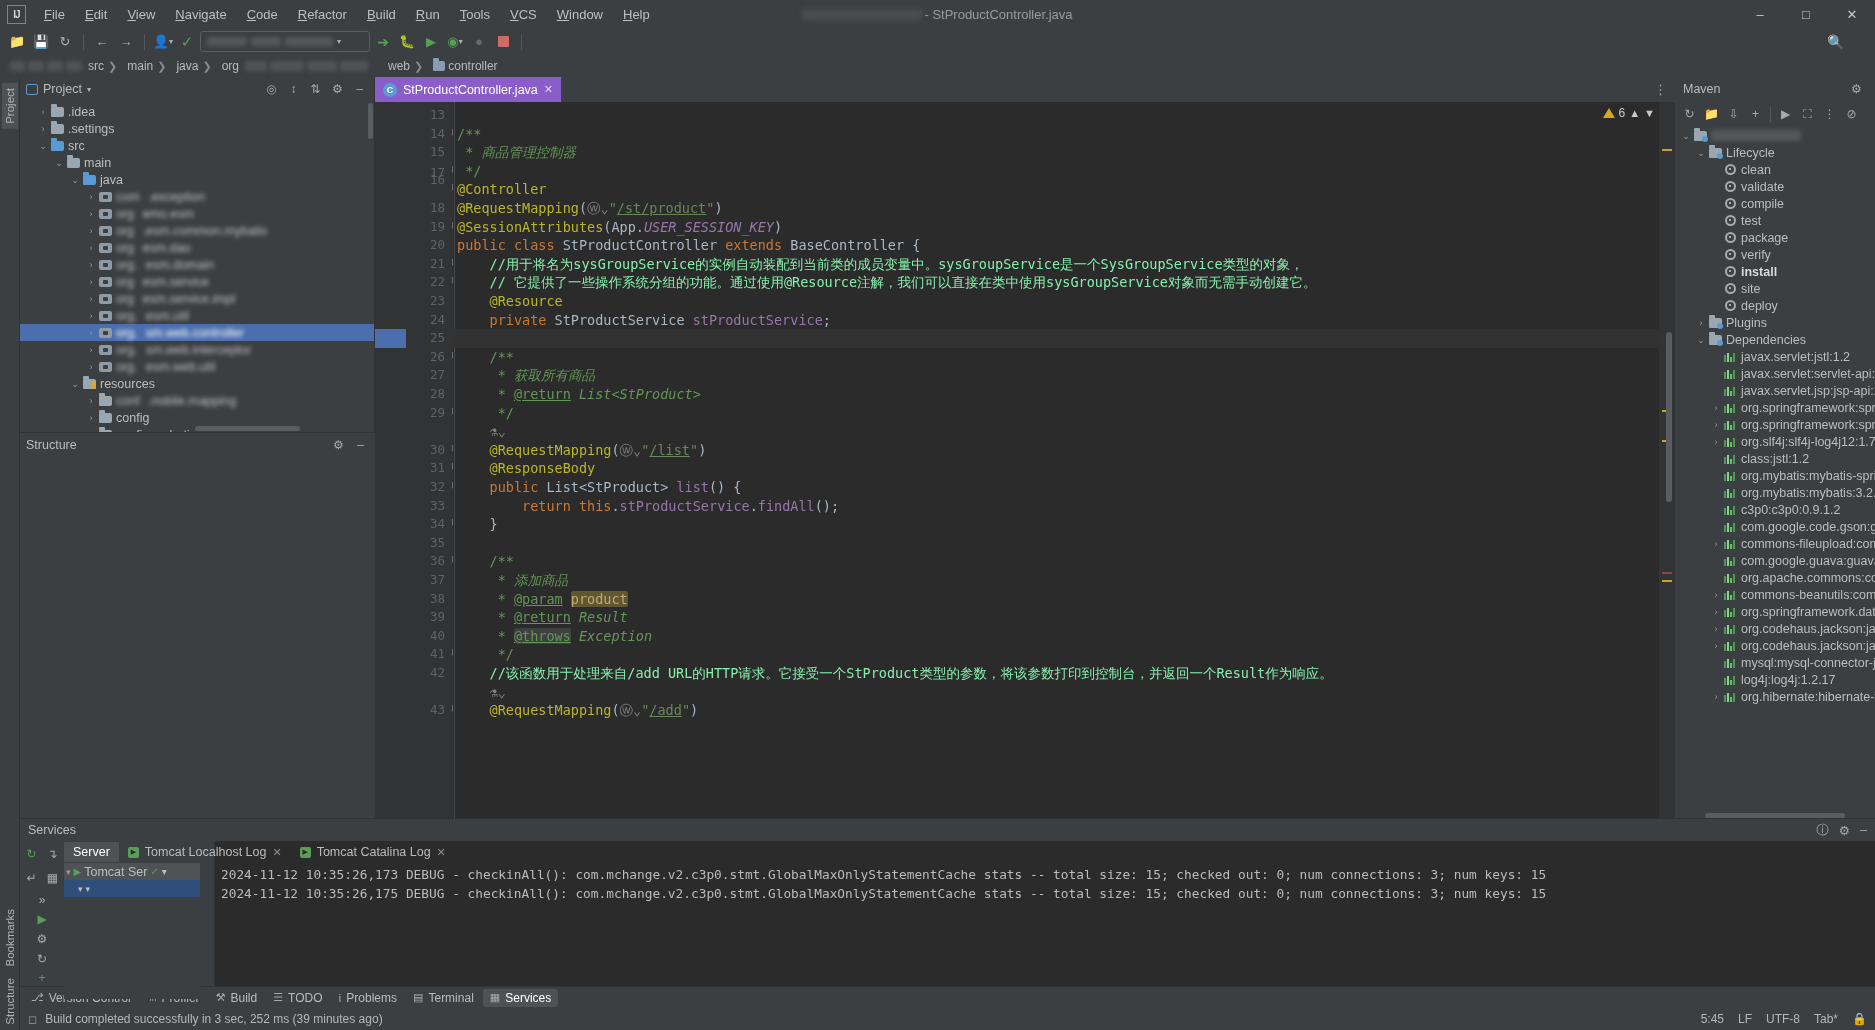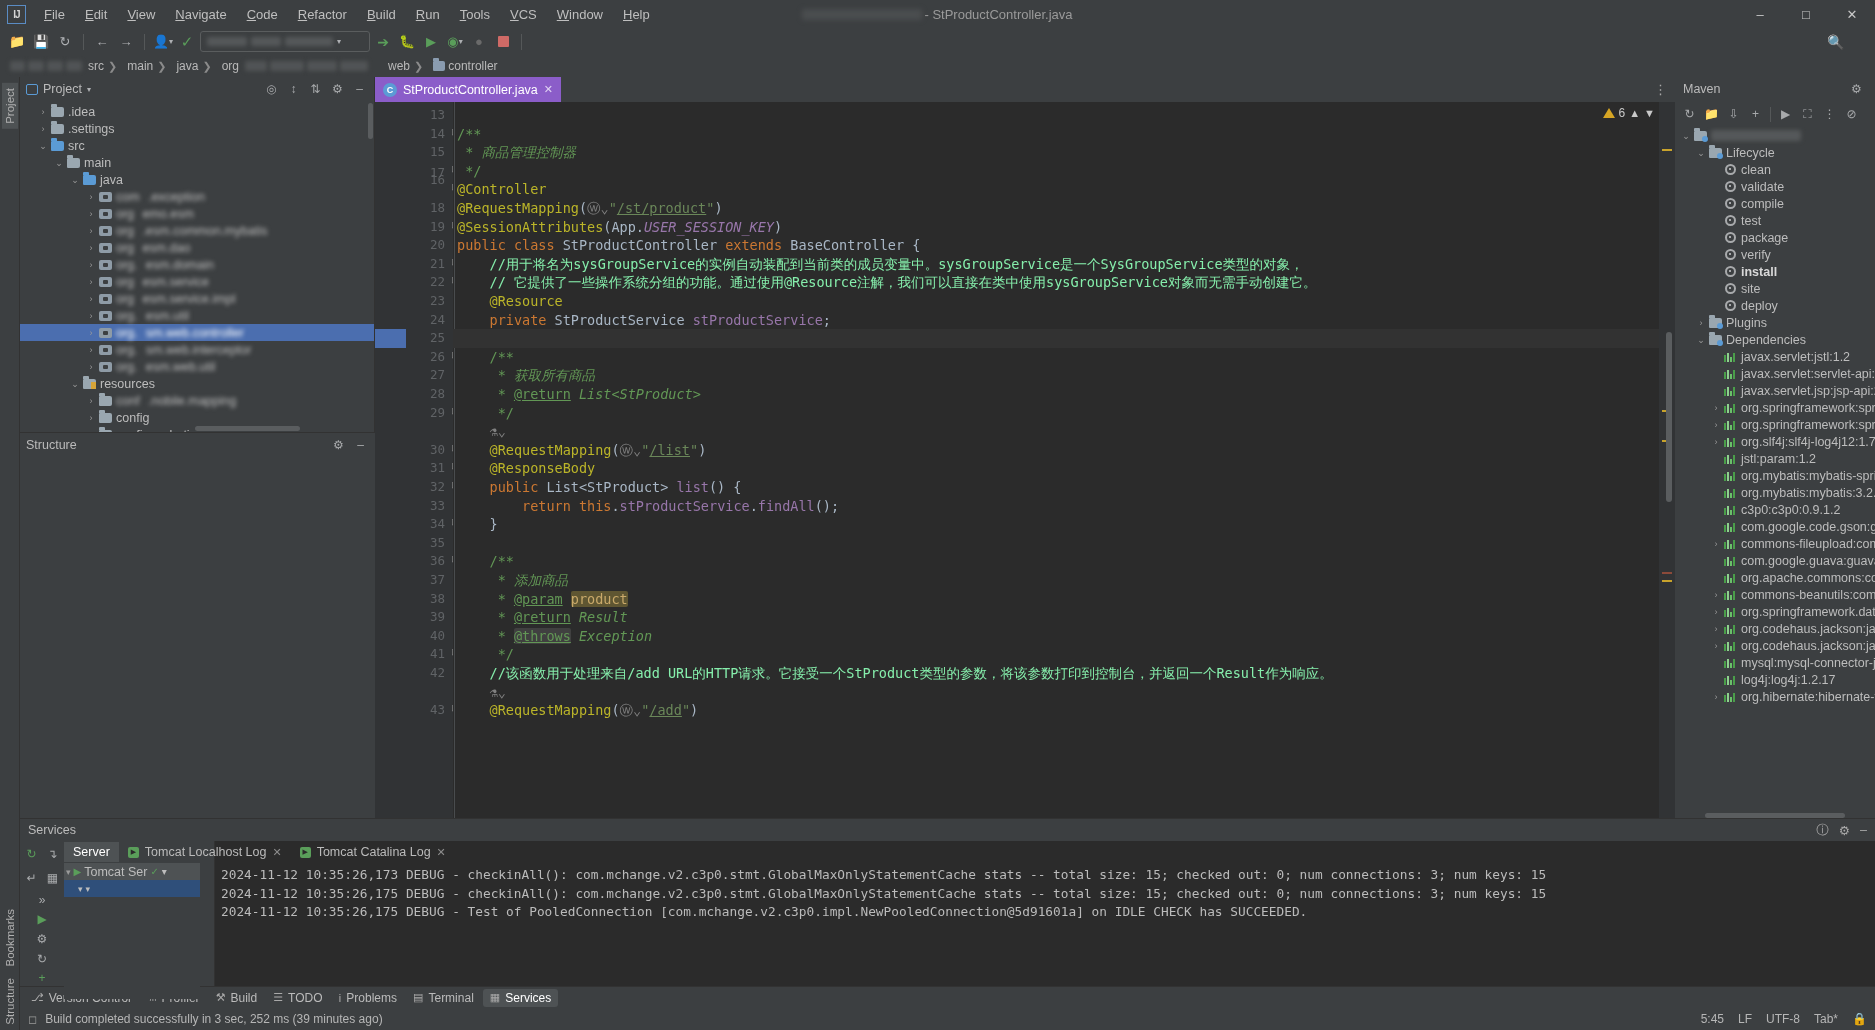--- a/index.html
+++ b/index.html
@@ -704,21 +704,21 @@
               <div class="mrow" style="padding-left: 34px;">
                 <span class="tw"></span>
                 <span class="ic">
                   <span class="mdep">
                     <i style="height:7px"></i>
                     <i style="height:9px;background:#8fd18f"></i>
                     <i style="height:5px;background:#6abf6a"></i>
                     <i style="height:9px"></i>
                   </span>
                 </span>
-                <span class="">jstl:param:1.2</span>
+                <span class="">class:jstl:1.2</span>
               </div>
               <div class="mrow" style="padding-left: 34px;">
                 <span class="tw"></span>
                 <span class="ic">
                   <span class="mdep">
                     <i style="height:7px"></i>
                     <i style="height:9px;background:#8fd18f"></i>
                     <i style="height:5px;background:#6abf6a"></i>
                     <i style="height:9px"></i>
                   </span>
@@ -925,21 +925,20 @@
               <div class="tomcat-row" style="background:#2f4f7a;padding-left:14px;">
                 <span style="font-size:9px;">▾</span>
                   <span style="font-size:9px;">▾</span>
               </div>
             </div>
           </div>
           <div class="svc-vsplit"></div>
           <div class="logarea" id="logarea" style="padding-top: 25px;">
               <div class="logline">2024-11-12 10:35:26,173 DEBUG - checkinAll(): com.mchange.v2.c3p0.stmt.GlobalMaxOnlyStatementCache stats -- total size: 15; checked out: 0; num connections: 3; num keys: 15</div>
               <div class="logline">2024-11-12 10:35:26,175 DEBUG - checkinAll(): com.mchange.v2.c3p0.stmt.GlobalMaxOnlyStatementCache stats -- total size: 15; checked out: 0; num connections: 3; num keys: 15</div>
-              <div class="logline">2024-11-12 10:35:26,175 DEBUG - Test of PooledConnection [com.mchange.v2.c3p0.impl.NewPooledConnection@5d91601a] on IDLE CHECK has SUCCEEDED.</div>
             </div>
         </div>
       <div class="svc-tabs" id="svc-tabs" style="position: absolute; left: 44px; top: 22px; height: 22px; display: flex; align-items: center;">
             <div class="svc-tab sel">
               <span>Server</span>
             </div>
             <div class="svc-tab">
               <span class="run-ic">▶</span>
               <span>Tomcat Localhost Log</span>
               <span style="color:#8d8d8d;font-size:11px">✕</span>

